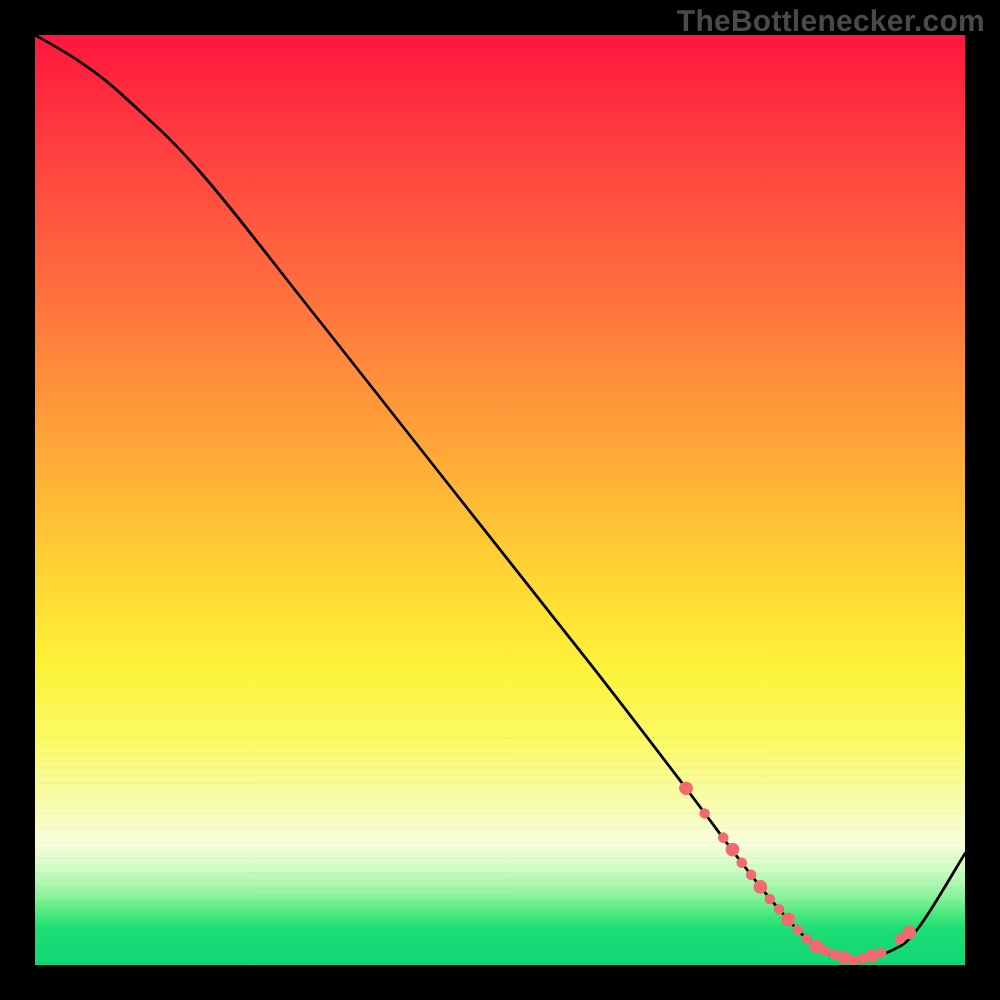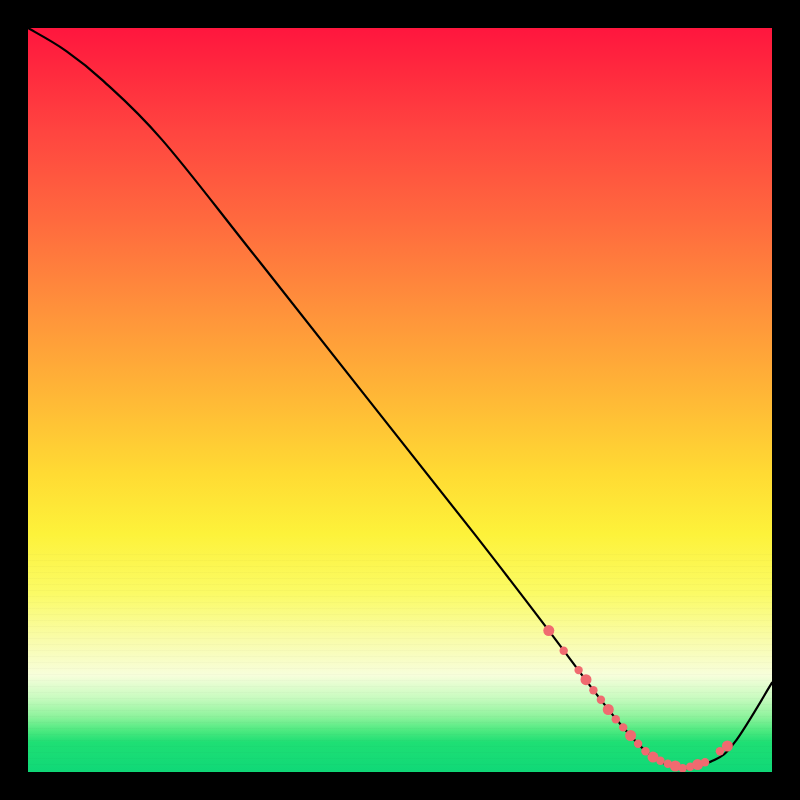--- a/index.html
+++ b/index.html
@@ -81,20 +81,21 @@
     inset: 0;
     width: 100%;
     height: 100%;
   }
 </style>
 </head>
 <body>
 
 <div class="stage">
 
+  <div class="watermark">TheBottlenecker.com</div>
 
   <div class="plot">
     <div class="gradient"></div>
     <div class="banding"></div>
 
     <svg class="curve" viewBox="0 0 744 744" preserveAspectRatio="none">
       <path id="main-curve" fill="none" stroke="#000" stroke-width="2.2" stroke-linecap="round" stroke-linejoin="round" d="M 0.0 0.0 C 6.7 4.0, 23.8 12.9, 37.2 22.3 C 50.6 31.7, 57.0 36.0, 74.4 52.1 C 91.8 68.2, 107.1 80.8, 133.9 111.6 C 160.7 142.4, 187.0 177.7, 223.2 223.2 C 259.4 268.7, 294.6 313.7, 334.8 364.6 C 375.0 415.4, 412.9 463.1, 446.4 505.9 C 479.9 548.8, 499.4 574.5, 520.8 602.6 C 542.2 630.8, 552.0 644.8, 565.4 662.2 C 578.8 679.6, 584.5 687.3, 595.2 699.4 C 605.9 711.4, 614.2 721.8, 625.0 729.1 C 635.7 736.5, 644.0 739.6, 654.7 740.3 C 665.4 740.9, 675.1 737.5, 684.5 732.8 C 693.9 728.2, 696.1 728.3, 706.8 714.2 C 717.5 700.2, 737.3 665.4, 744.0 654.7"></path>
       <g id="marker-group">
           <circle cx="520.8" cy="602.6" r="5.5" fill="#f06a70"></circle>
           <circle cx="535.7" cy="622.7" r="4.2" fill="#f06a70"></circle>

